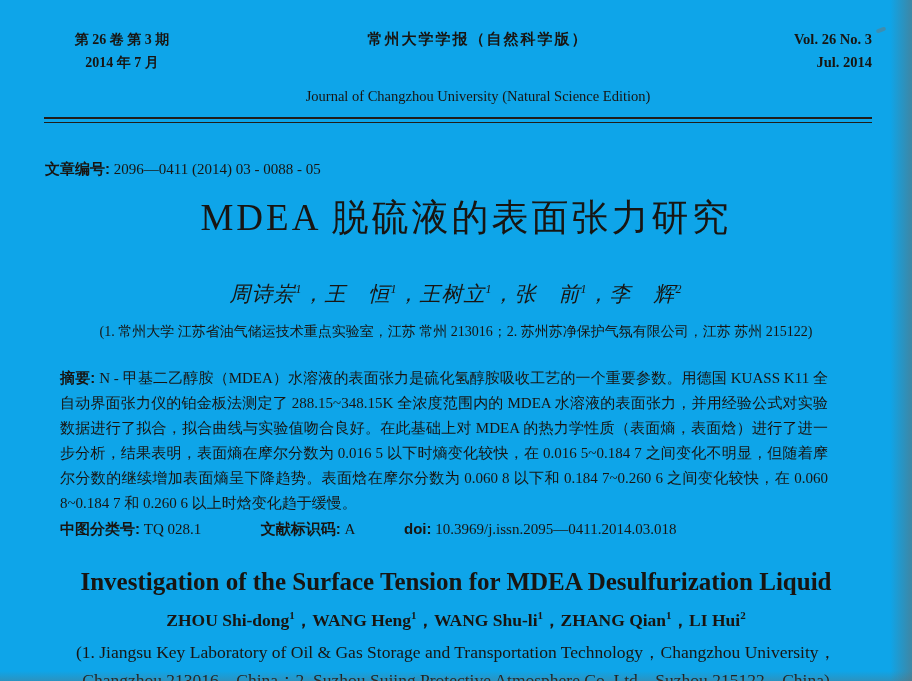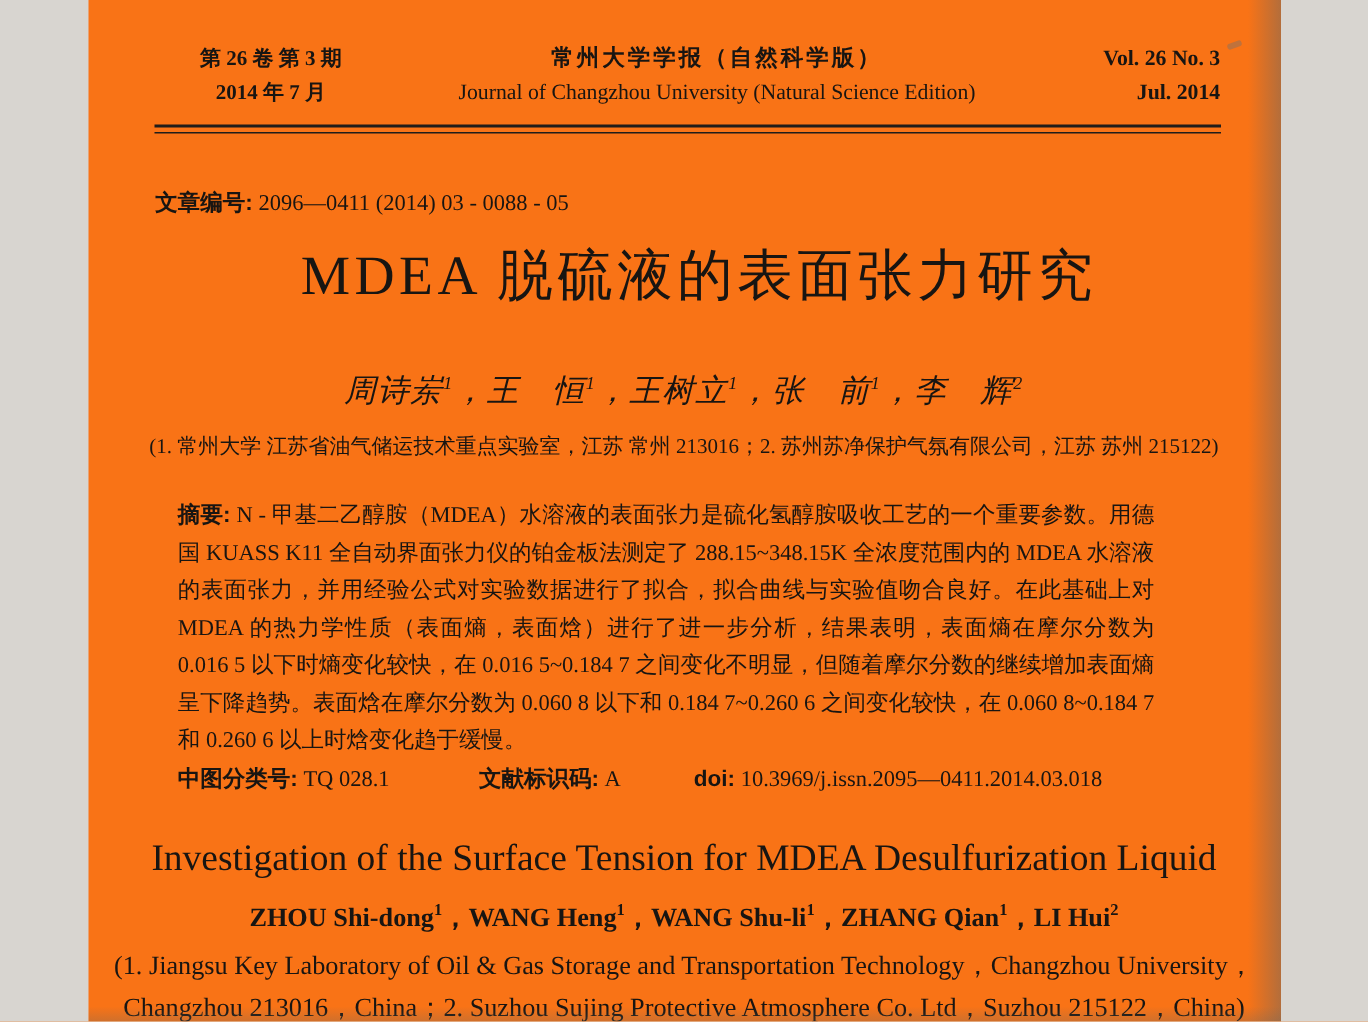--- a/index.html
+++ b/index.html
@@ -1,21 +1,21 @@
 <!DOCTYPE html>
 <html><head>
 <meta charset="utf-8">
 <style>
   html,body { margin:0; padding:0; background:#d8d5d0; }
   .page {
     position: relative;
-    width: 795px;
+    width: 912px;
     height: 681px;
     margin: 0 auto;
-    background: #f97316;
+    background: #0ea5e9;
     color: #181512;
     font-family: "Liberation Serif", "DejaVu Serif", serif;
     overflow: hidden;
   }
   .scan-shadow-right {
     position:absolute; top:0; right:0; width:22px; height:100%;
     background: linear-gradient(to right, rgba(110,104,96,0), rgba(110,104,96,0.50));
     pointer-events:none;
   }
   .scan-shadow-bottom {
@@ -27,21 +27,21 @@
     position:absolute; top:28px; right:26px; width:10px; height:4px;
     background: rgba(120,114,106,0.45); border-radius:2px; transform:rotate(-20deg);
   }
   .header {
     display:flex; align-items:flex-start;
     padding: 28px 40px 0 42px;
   }
   .header-left { width:160px; text-align:center; font-weight:700; font-size:14px; line-height:23px; }
   .header-center { flex:1; text-align:center; }
   .header-center .cn { font-weight:700; font-size:15px; line-height:23px; letter-spacing:2px; }
-  .header-center .en { font-size:14.5px; line-height:23px; }
+  .header-center .en { font-size:14.5px; line-height:23px;margin-top:34px; }
   .header-right { width:118px; text-align:right; font-weight:700; font-size:14.5px; line-height:23px; }
   .double-rule {
     margin: 9px 40px 0 44px;
     height: 3px;
     border-top: 2px solid #201d1a;
     border-bottom: 1px solid #201d1a;
   }
   .article-number { margin: 37px 0 0 45px; font-size: 15px; }
   .label-hei {
     font-family: "Liberation Sans", "DejaVu Sans", sans-serif;
@@ -57,21 +57,21 @@
   .abstract-block {
     margin: 24px 84px 0 60px;
     font-size: 15px; line-height: 25px;
     text-align: justify;
   }
   .meta-line { margin: 0 56px 0 60px; font-size: 15px; line-height: 25px; }
   .clc-line .spacer-lg { display:inline-block; width:52px; }
   .clc-line .spacer-md { display:inline-block; width:42px; }
   .title-en {
     margin-top: 26px; text-align:center;
-    font-weight: 400; font-size: 25px;
+    font-weight: 700; font-size: 25px;
   }
   .authors-en { margin-top: 12px; text-align:center; font-size: 17.5px; font-weight: bold; }
   .authors-en sup { font-size: 11px; }
   .affiliation-en { margin-top: 6px; text-align:center; font-size: 17.5px; line-height: 28px; }
 </style>
 </head>
 <body>
 
 <div class="page">
 

